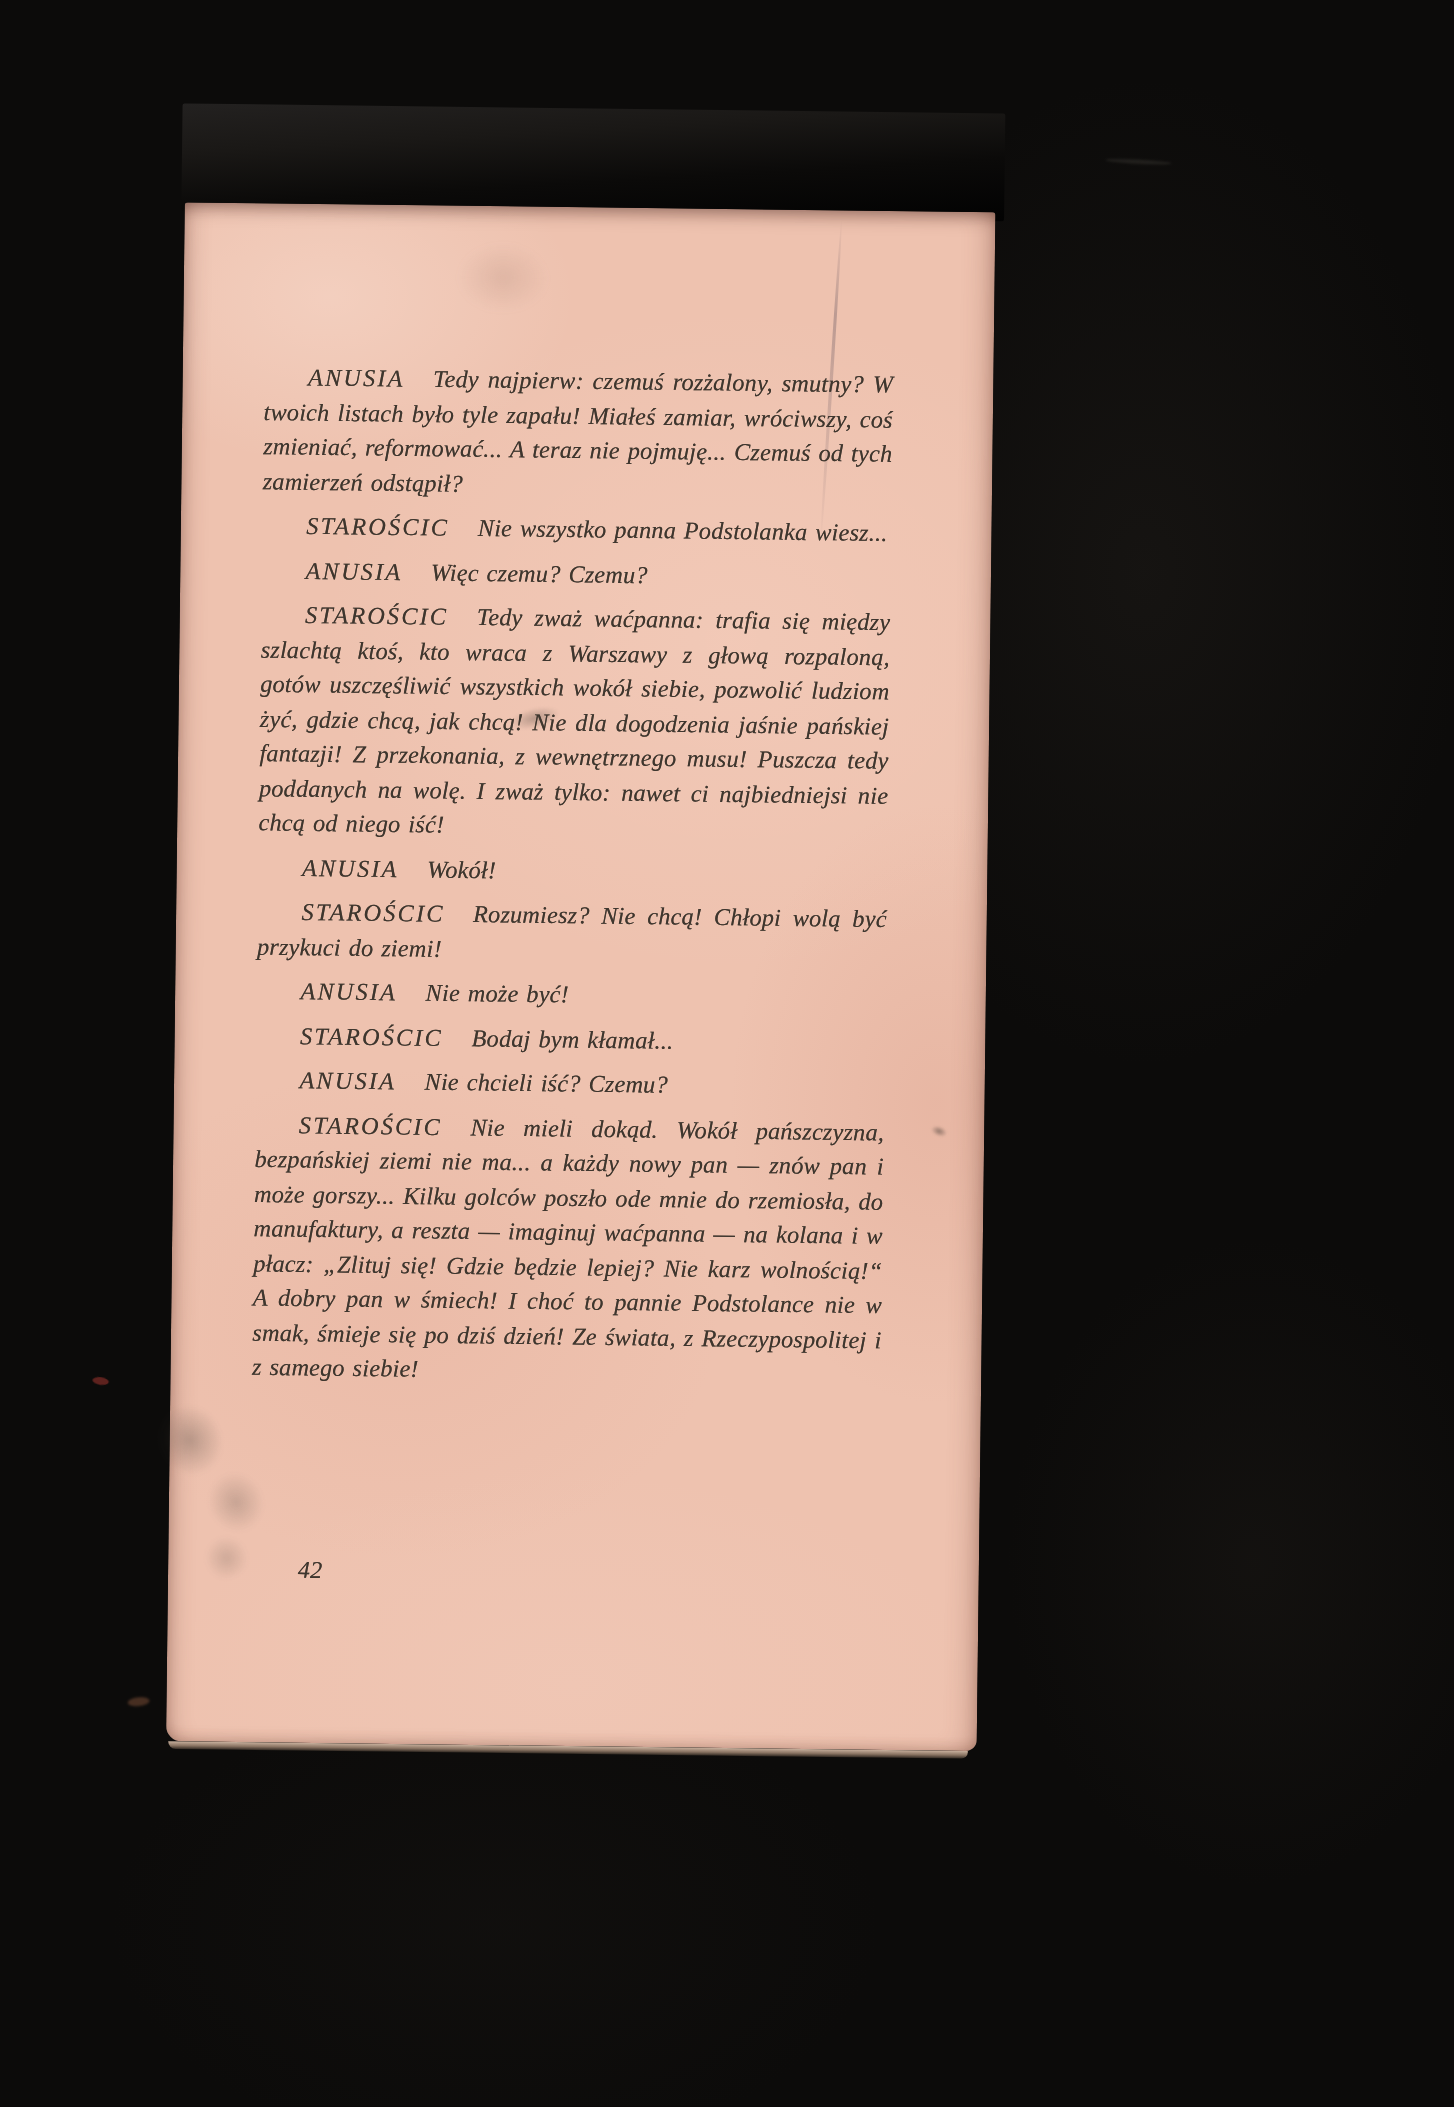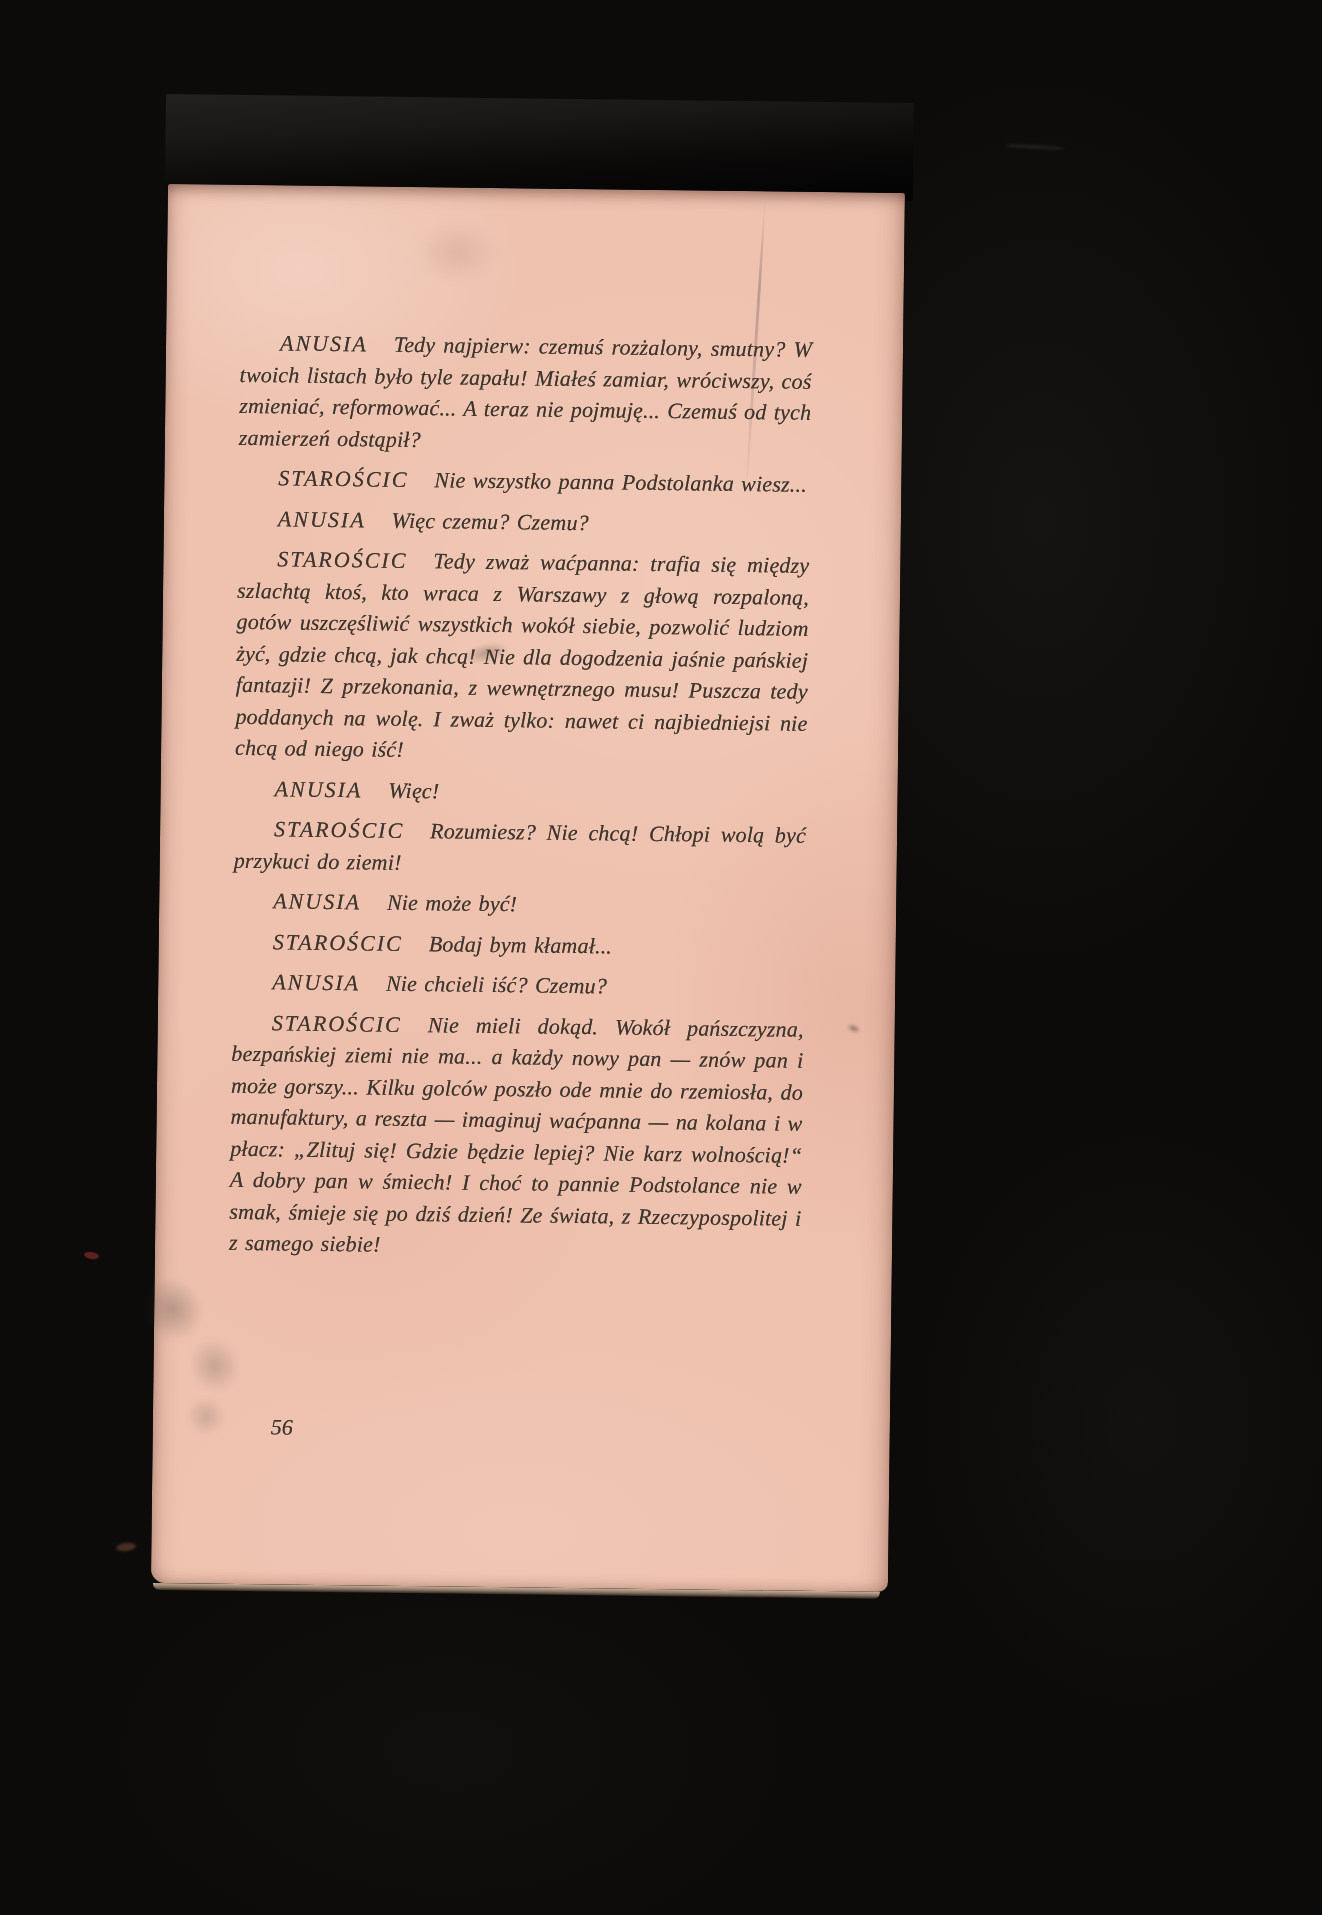--- a/index.html
+++ b/index.html
@@ -109,28 +109,28 @@
     <div class="smudge smudge-topstain"></div>
     <div class="smudge smudge-left"></div>
     <div class="smudge smudge-mid"></div>
     <div class="smudge smudge-right"></div>
 
     <div class="text-block">
       <p class="para"><span class="speaker">ANUSIA</span><span class="speech">Tedy najpierw: czemuś rozżalony, smutny? W twoich listach było tyle zapału! Miałeś zamiar, wróciwszy, coś zmieniać, reformować... A teraz nie pojmuję... Czemuś od tych zamierzeń odstąpił?</span></p>
       <p class="para"><span class="speaker">STAROŚCIC</span><span class="speech">Nie wszystko panna Podstolanka wiesz...</span></p>
       <p class="para"><span class="speaker">ANUSIA</span><span class="speech">Więc czemu? Czemu?</span></p>
       <p class="para"><span class="speaker">STAROŚCIC</span><span class="speech">Tedy zważ waćpanna: trafia się między szlachtą ktoś, kto wraca z Warszawy z głową rozpaloną, gotów uszczęśliwić wszystkich wokół siebie, pozwolić ludziom żyć, gdzie chcą, jak chcą! Nie dla dogodzenia jaśnie pańskiej fantazji! Z przekonania, z wewnętrznego musu! Puszcza tedy poddanych na wolę. I zważ tylko: nawet ci najbiedniejsi nie chcą od niego iść!</span></p>
-      <p class="para"><span class="speaker">ANUSIA</span><span class="speech">Więc!</span></p>
+      <p class="para"><span class="speaker">ANUSIA</span><span class="speech">Wokół!</span></p>
       <p class="para"><span class="speaker">STAROŚCIC</span><span class="speech">Rozumiesz? Nie chcą! Chłopi wolą być przykuci do ziemi!</span></p>
       <p class="para"><span class="speaker">ANUSIA</span><span class="speech">Nie może być!</span></p>
       <p class="para"><span class="speaker">STAROŚCIC</span><span class="speech">Bodaj bym kłamał...</span></p>
       <p class="para"><span class="speaker">ANUSIA</span><span class="speech">Nie chcieli iść? Czemu?</span></p>
       <p class="para"><span class="speaker">STAROŚCIC</span><span class="speech">Nie mieli dokąd. Wokół pańszczyzna, bezpańskiej ziemi nie ma... a każdy nowy pan — znów pan i może gorszy... Kilku golców poszło ode mnie do rzemiosła, do manufaktury, a reszta — imaginuj waćpanna — na kolana i w płacz: „Zlituj się! Gdzie będzie lepiej? Nie karz wolnością!“ A dobry pan w śmiech! I choć to pannie Podstolance nie w smak, śmieje się po dziś dzień! Ze świata, z Rzeczypospolitej i z samego siebie!</span></p>
     </div>
 
-    <div class="page-number">56</div>
+    <div class="page-number">42</div>
   </div>
 
   <div class="fleck fleck-1"></div>
   <div class="fleck fleck-2"></div>
   <div class="fleck fleck-3"></div>
 
 </div>
 
 </body></html>

